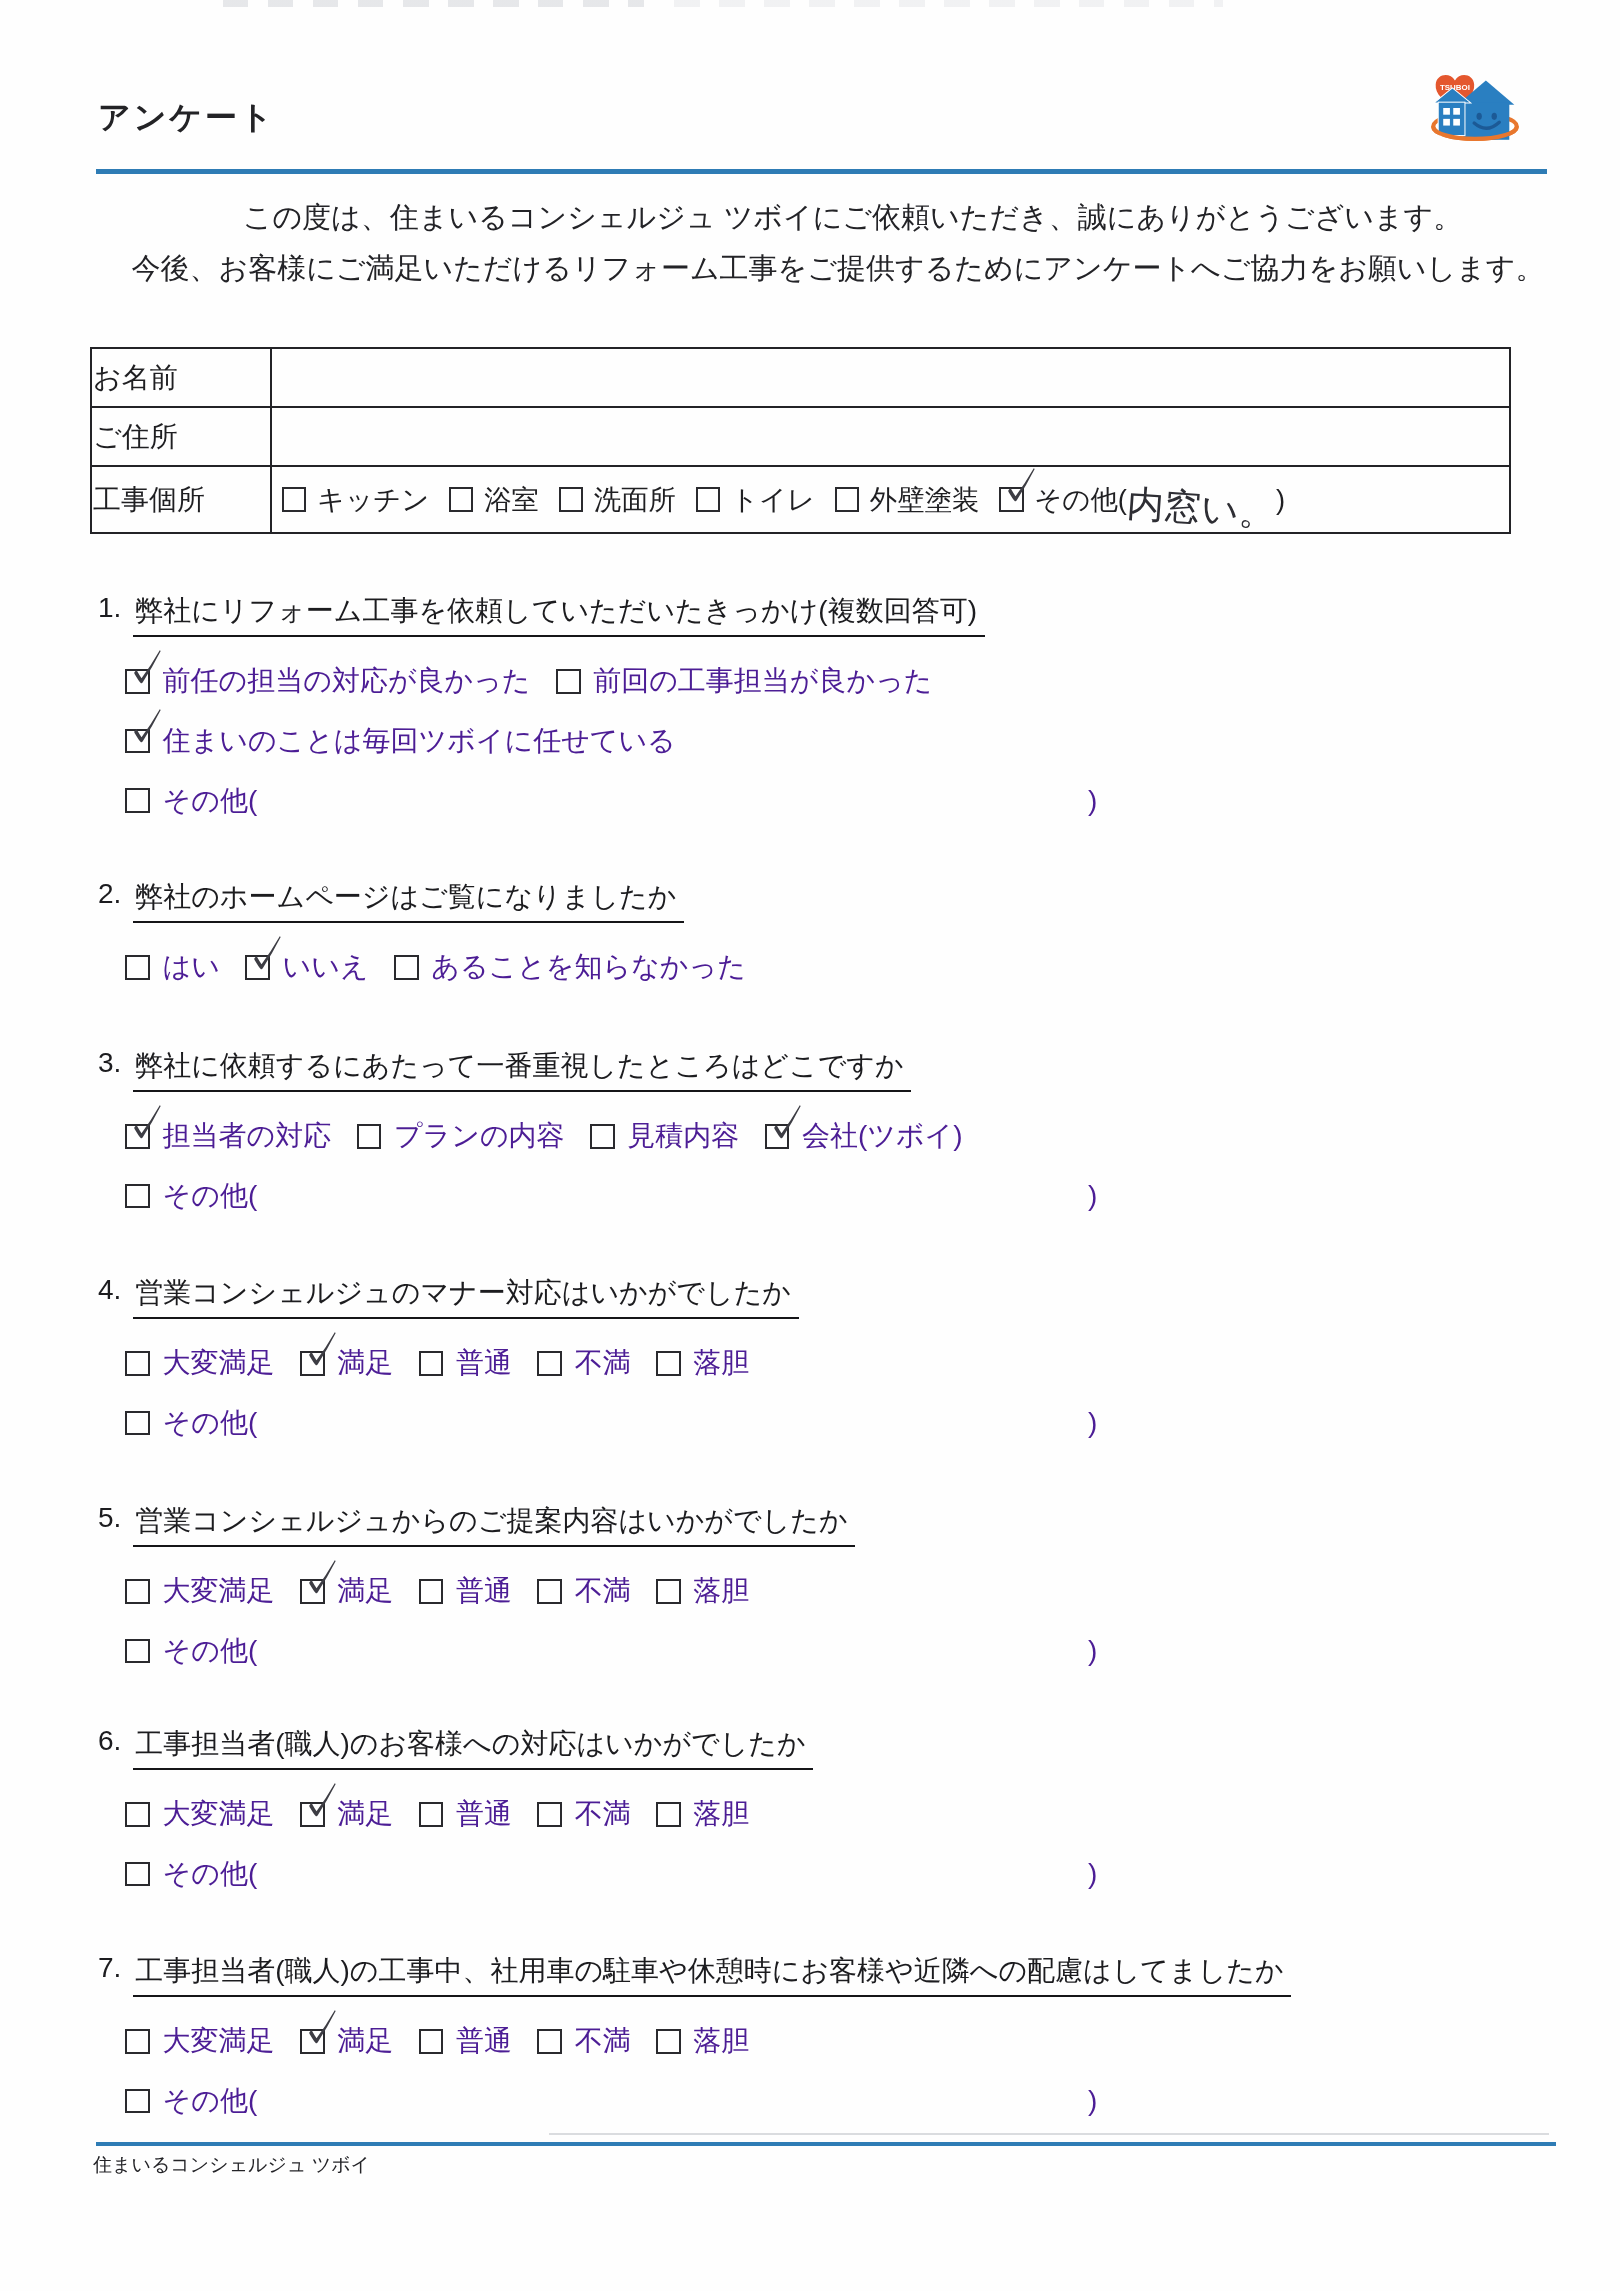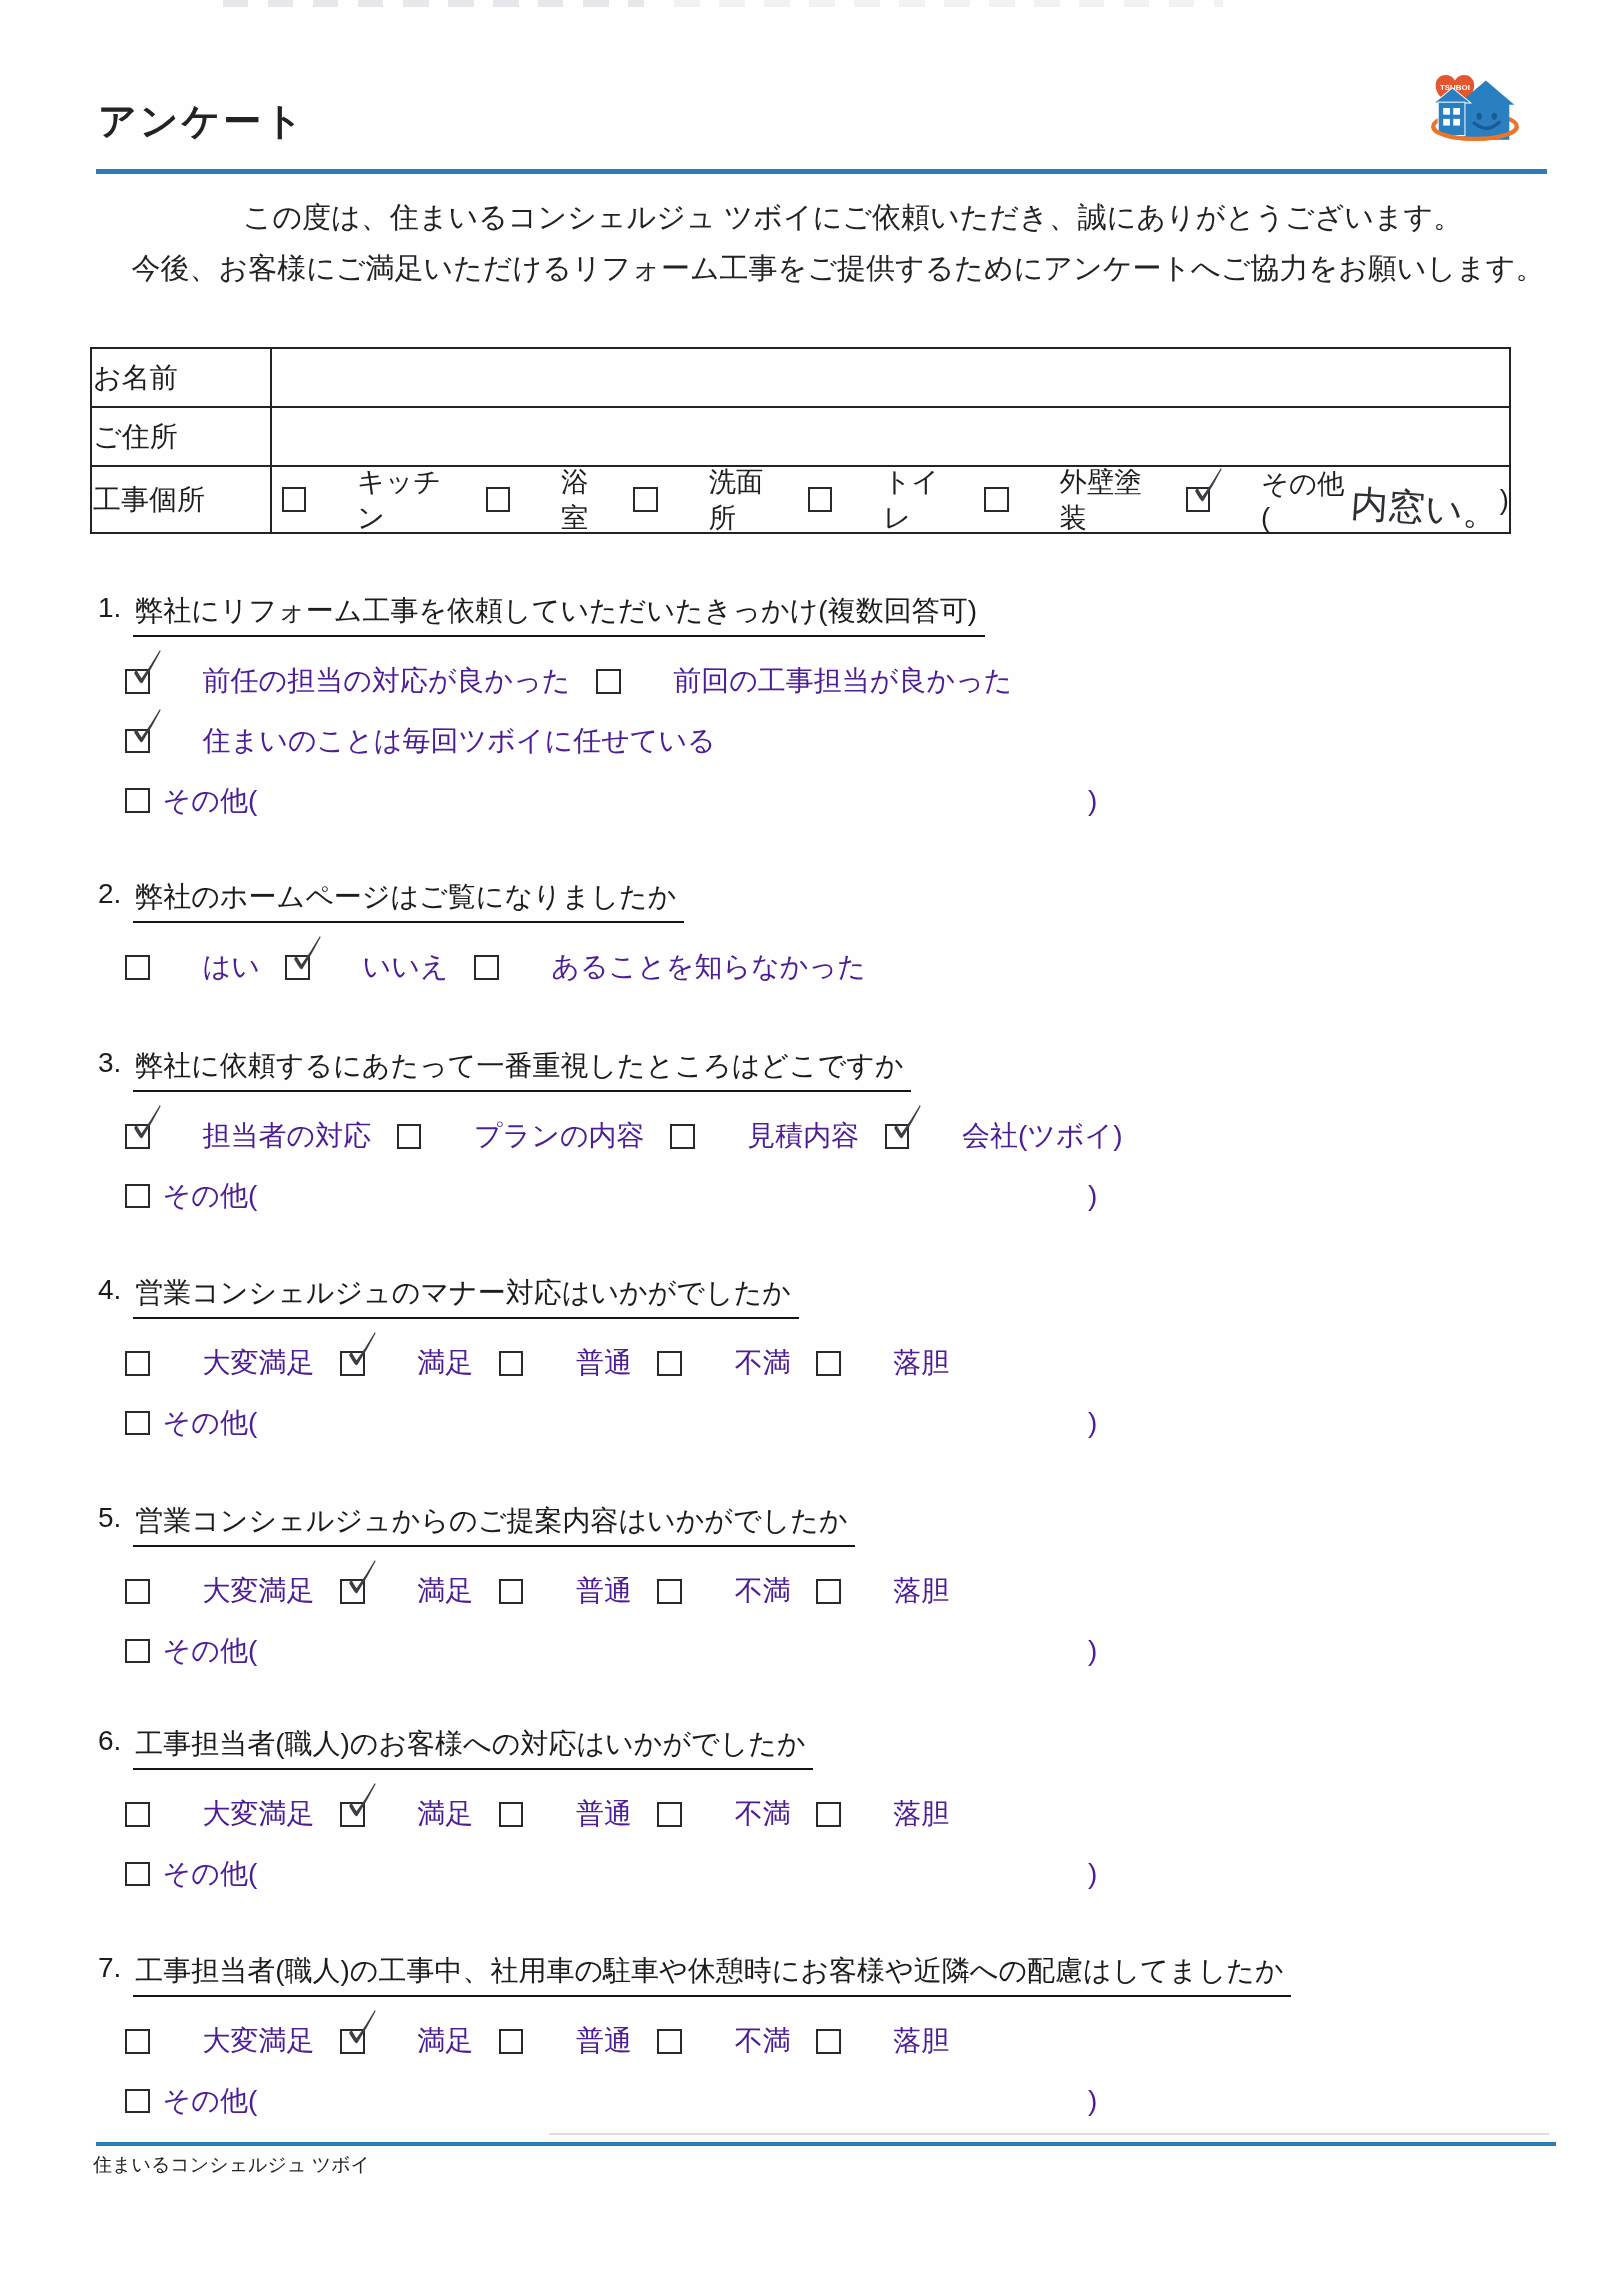--- a/index.html
+++ b/index.html
@@ -9,21 +9,21 @@
     font-family:"Liberation Sans", sans-serif;
   }
 
   
   .top-artifact { position:absolute; top:0; height:6.9px;
     background:repeating-linear-gradient(90deg, rgba(140,146,158,.38) 0 25.5px, transparent 25.5px 45px); }
   .ta-1 { left:223px; width:421px; opacity:.55; }
   .ta-2 { left:674px; width:549px; opacity:.30; }
 
   
-  .hdr-title { position:absolute; top:96px; left:98px; font-size:38px; font-weight:bold;
+  .hdr-title { position:absolute; top:96px; left:98px; font-size:32px; font-weight:bold;
     letter-spacing:2.9px; color:#232326; }
   .hdr-rule { position:absolute; top:169px; left:96px; width:1451px; height:4.9px; background:#2e7cb5; }
   .logo { position:absolute; top:67px; left:1429px; width:92px; height:82px; }
 
   
   .intro { position:absolute; top:192px; left:98px; width:1480px; font-size:29px; line-height:51px; color:#232327;text-align:center; }
   .intro .l1 { padding-left:29px; }
 
   
   .itable { position:absolute; top:347px; left:90px; width:1421px; border:2.9px solid #232327; box-sizing:border-box; }
@@ -41,21 +41,21 @@
     position:relative; top:9.8px; white-space:nowrap; flex:none; }
 
   
   .question { position:absolute; left:98px; width:1480px; }
   .q1 { top:592px; } .q2 { top:878px; } .q3 { top:1047px; } .q4 { top:1274px; }
   .q5 { top:1502px; } .q6 { top:1725px; } .q7 { top:1952px; }
   .q-head { display:flex; gap:11.8px; font-size:28px; margin-bottom:25.5px; align-items:flex-start; color:#1c1c1f; }
   .q-title { border-bottom:2.9px solid #151518; padding:0 7.8px 4.9px 2px;text-align:right; }
   .q-row { display:flex; align-items:center; margin-left:27.4px; margin-bottom:21.6px; min-height:33px;
     font-size:28px; color:#4c1d95; }
-  .opt { display:flex; align-items:center; margin-right:25.5px;gap:40px; }
+  .opt { display:flex; align-items:center; margin-right:25.5px; }
   .cb { width:24.5px; height:24.5px; border:2.9px solid #2a2a2e; margin-right:12.7px; position:relative;
     flex:none; background:#fff; box-sizing:border-box; }
   .cb.checked::after { content:"✓"; position:absolute; left:0; bottom:-2.9px; font-size:45px; line-height:1;
     color:#3d3d44; transform:rotate(-8deg); transform-origin:left bottom; font-weight:400; }
   .other-row { width:972px; }
   .close-paren { margin-left:auto; }
 
   
   .footer-gray { position:absolute; top:2133px; left:549px; width:1000px; height:2px; background:#dadcdf; }
   .footer-rule { position:absolute; top:2142px; left:96px; width:1460px; height:3.9px; background:#2e7cb5; }

